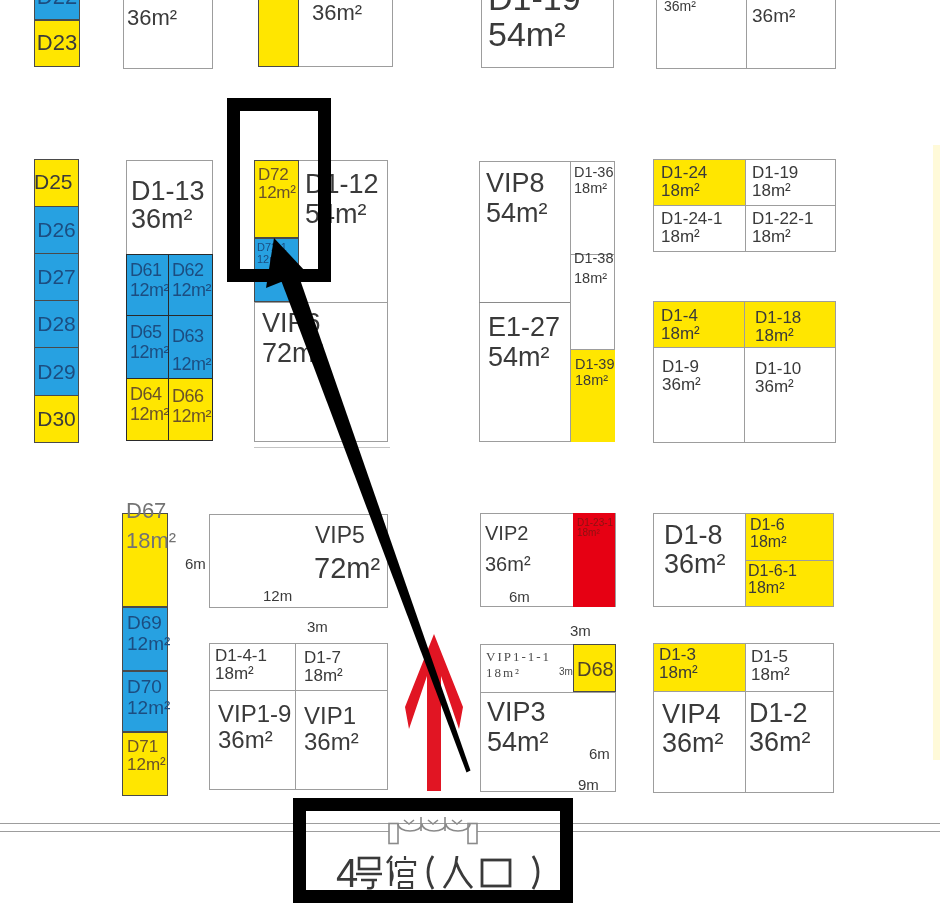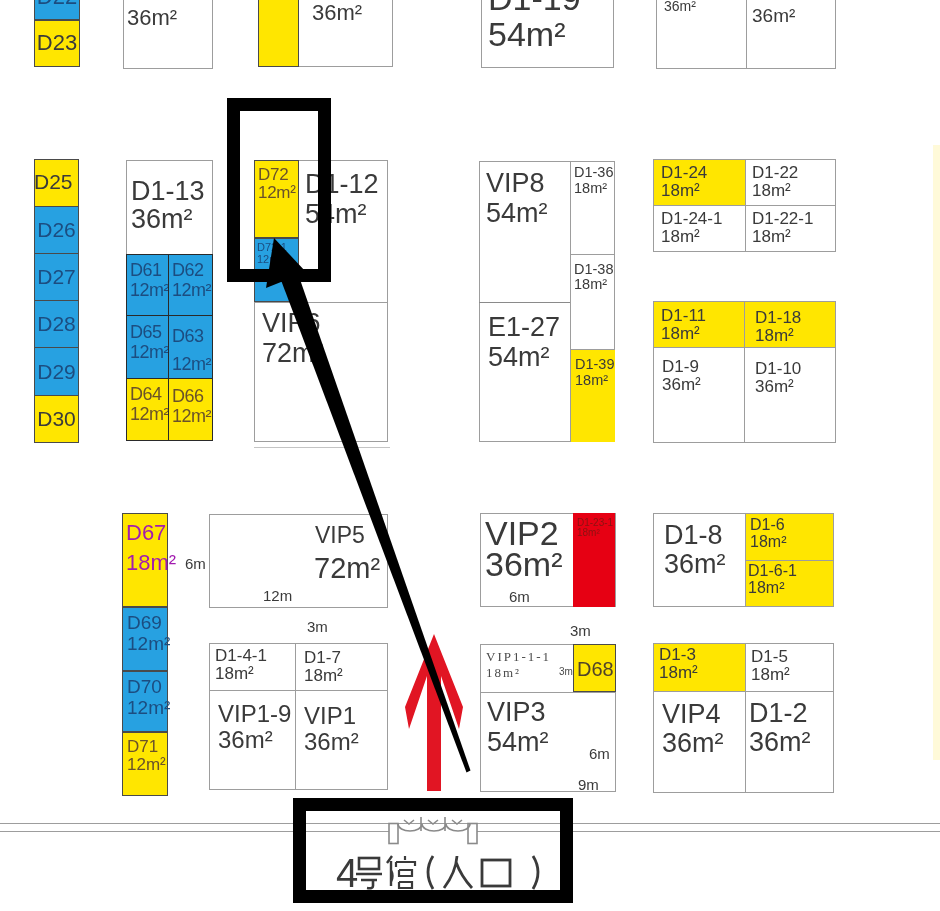--- a/index.html
+++ b/index.html
@@ -115,62 +115,62 @@
 
 <div class="t" style="left:486px;top:168px;font-size:27px;line-height:30px">VIP8
 54m²</div>
 
 <div class="t" style="left:488px;top:312px;font-size:27px;line-height:30px">E1-27
 54m²</div>
 
 <div class="t" style="left:574px;top:165px;font-size:14.5px;line-height:15.5px">D1-36
 18m²</div>
 
-<div class="t" style="left:574px;top:262px;font-size:14.5px;line-height:15px">D1-38
+<div class="t" style="left:574px;top:248px;font-size:14.5px;line-height:20px">D1-38
 18m²</div>
 <div class="t" style="left:575px;top:357px;font-size:14.5px;line-height:15.5px">D1-39
 18m²</div>
 
 <div class="c b" style="left:653px;top:159px;width:183px;height:93px"></div>
 
 <div class="c yel" style="left:654px;top:160px;width:91px;height:45px"></div>
 <div class="c" style="left:745px;top:159px;width:1px;height:93px;background:#9d9d9d"></div>
 <div class="c" style="left:653px;top:205px;width:183px;height:1px;background:#9d9d9d"></div>
 <div class="t" style="left:661px;top:164px;font-size:17px;line-height:17.5px">D1-24
 18m²</div>
 
-<div class="t" style="left:752px;top:164px;font-size:17px;line-height:17.5px">D1-22
+<div class="t" style="left:752px;top:164px;font-size:17px;line-height:17.5px">D1-19
 18m²</div>
 
 <div class="t" style="left:661px;top:210px;font-size:17px;line-height:17.5px">D1-24-1
 18m²</div>
 
 <div class="t" style="left:752px;top:210px;font-size:17px;line-height:17.5px">D1-22-1
 18m²</div>
 
 <div class="c b" style="left:653px;top:301px;width:183px;height:142px"></div>
 
 <div class="c yel" style="left:654px;top:302px;width:90px;height:45px"></div>
 
 <div class="c yel" style="left:745px;top:302px;width:90px;height:45px"></div>
 <div class="c" style="left:744px;top:301px;width:1px;height:142px;background:#9d9d9d"></div>
 <div class="c" style="left:653px;top:347px;width:183px;height:1px;background:#9d9d9d"></div>
-<div class="t" style="left:661px;top:307px;font-size:17px;line-height:17.5px">D1-11
+<div class="t" style="left:661px;top:307px;font-size:17px;line-height:17.5px">D1-4
 18m²</div>
 <div class="t" style="left:755px;top:309px;font-size:17px;line-height:17.5px">D1-18
 18m²</div>
 
 <div class="t" style="left:662px;top:358px;font-size:17px;line-height:17.5px">D1-9
 36m²</div>
 
 <div class="t" style="left:755px;top:360px;font-size:17px;line-height:17.5px">D1-10
 36m²</div>
 
 <div class="c db yel" style="left:122px;top:513px;width:46px;height:94px"></div>
-<div class="t" style="left:126px;top:518px;font-size:22px;line-height:30px;color:#a21caf">D67
+<div class="t" style="left:126px;top:496px;font-size:22px;line-height:30px;color:#737373">D67
 18m²</div>
 
 <div class="c db blu" style="left:122px;top:607px;width:46px;height:64px"></div>
 <div class="t tb" style="left:127px;top:612px;font-size:19px;line-height:21px">D69
 12m²</div>
 
 <div class="c db blu" style="left:122px;top:671px;width:46px;height:61px"></div>
 <div class="t tb" style="left:127px;top:676px;font-size:19px;line-height:21px">D70
 12m²</div>
 
@@ -198,21 +198,21 @@
 <div class="t" style="left:304px;top:649px;font-size:17px;line-height:17.5px">D1-7
 18m²</div>
 
 <div class="t" style="left:218px;top:701px;font-size:24px;line-height:26px">VIP1-9
 36m²</div>
 
 <div class="t" style="left:304px;top:703px;font-size:24px;line-height:26px">VIP1
 36m²</div>
 
 <div class="c b" style="left:480px;top:513px;width:136px;height:94px"></div>
-<div class="t" style="left:485px;top:518px;font-size:34px;line-height:31px">VIP2
+<div class="t" style="left:485px;top:518px;font-size:20px;line-height:31px">VIP2
 36m²</div>
 
 <div class="c" style="left:573px;top:513px;width:42px;height:94px;background:#e60013"></div>
 <div class="t" style="left:577px;top:518px;font-size:10px;line-height:9.5px;color:#8a1212">D1-23-1
 18m²</div>
 
 <div class="t" style="left:509px;top:589px;font-size:15px">6m</div>
 
 <div class="t" style="left:570px;top:623px;font-size:15px">3m</div>
 

